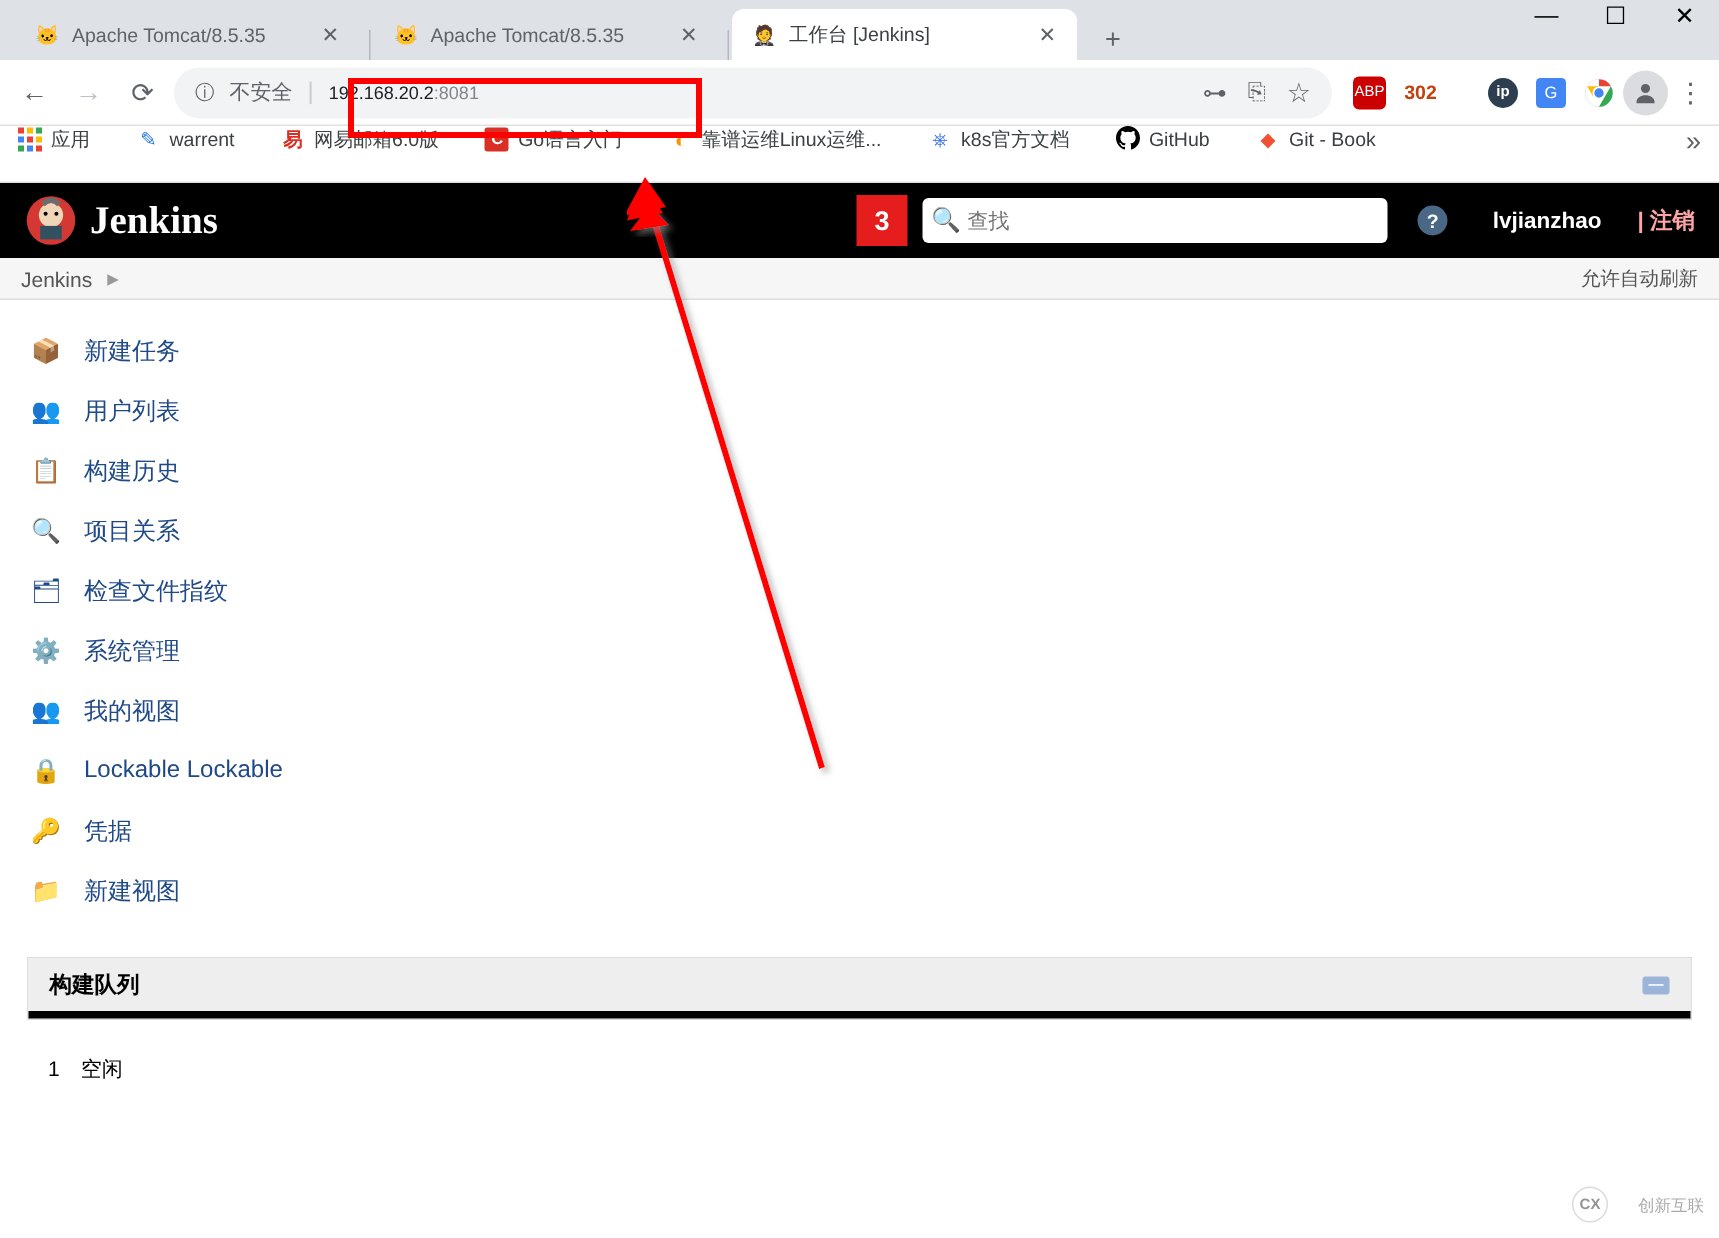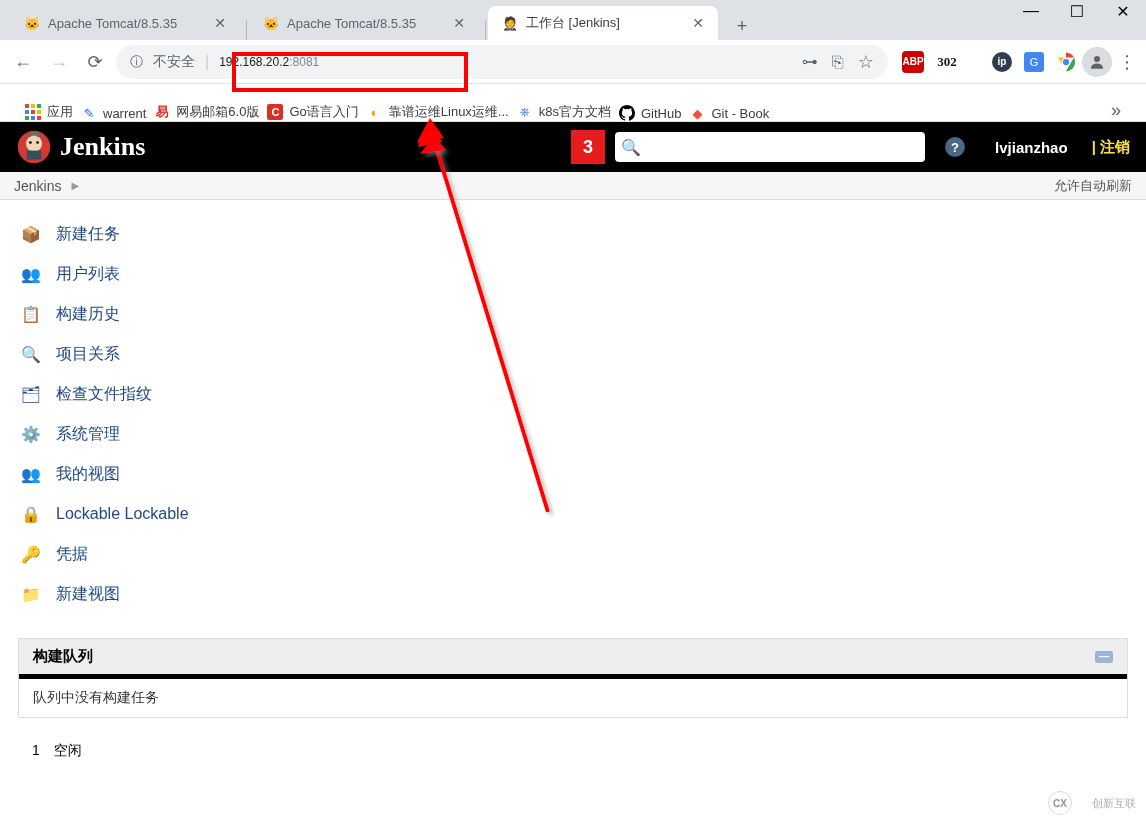--- a/index.html
+++ b/index.html
@@ -21,47 +21,47 @@
 .nav-btn { width: 30px; height: 30px; display: flex; align-items: center; justify-content: center; color: #5f6368; font-size: 18px; }
 .nav-btn.disabled { color: #bdc1c6; }
 .omnibox { flex: 1; height: 34px; background: #f1f3f4; border-radius: 17px; display: flex; align-items: center; padding: 0 14px; gap: 10px; position: relative; }
 .info-icon { color: #5f6368; font-size: 13px; }
 .not-secure { color: #5f6368; font-size: 14px; }
 .url-text { font-size: 12px; color: #202124; text-align: right; }
 .url-port { color: #80868b; }
 .omni-right { margin-left: auto; display: flex; align-items: center; gap: 14px; color: #5f6368; }
 .toolbar-icons { display: flex; align-items: center; gap: 12px; margin-left: 8px; }
 .ticon { width: 22px; height: 22px; display: flex; align-items: center; justify-content: center; font-size: 13px; }
-.abp { background: #c00; color: #fff; border-radius: 4px; font-weight: bold; font-size: 10px; padding: 3px 2px; }
-.count302 { color: #0f172a; font-weight: bold; font-size: 13px; font-family: Liberation Serif, serif; }
+.abp { background: #c00; color: #fff; border-radius: 4px; font-weight: normal; font-size: 10px; padding: 3px 2px; }
+.count302 { color: #c2410c; font-weight: bold; font-size: 13px; }
 .ip-icon { background: #2c3e50; color: #fff; border-radius: 50%; width: 20px; height: 20px; font-size: 10px; font-weight: bold; margin-left: 22px; }
 .gtrans { background: #4285f4; color: #fff; border-radius: 3px; width: 20px; height: 20px; font-size: 11px; }
 .profile { width: 30px; height: 30px; background: #dadce0; border-radius: 50%; display: flex; align-items: center; justify-content: center; color: #5f6368; }
 .menu-dots { width: 20px; color: #5f6368; font-size: 18px; }
 
 
-.bookmarks { height: 38px; background: #fff; border-bottom: 1px solid #e0e0e0; display: flex; align-items: flex-end; padding: 0 25px; gap: 8px; font-size: 13px; }
+.bookmarks { height: 38px; background: #fff; border-bottom: 1px solid #e0e0e0; display: flex; align-items: flex-start; padding: 0 12px; gap: 31px; font-size: 13px; }
 .bm-item { display: flex; align-items: center; gap: 6px; color: #3c4043; }
 .bm-item .bicon { width: 16px; height: 16px; display: flex; align-items: center; justify-content: center; }
 .apps-grid { width: 16px; height: 16px; display: grid; grid-template-columns: repeat(3,4px); grid-template-rows: repeat(3,4px); gap: 2px; }
 .apps-grid span { background: currentColor; }
 .apps-grid span:nth-child(1){color:#ea4335}.apps-grid span:nth-child(2){color:#fbbc04}.apps-grid span:nth-child(3){color:#34a853}.apps-grid span:nth-child(4){color:#4285f4}.apps-grid span:nth-child(5){color:#ea4335}.apps-grid span:nth-child(6){color:#fbbc04}.apps-grid span:nth-child(7){color:#34a853}.apps-grid span:nth-child(8){color:#4285f4}.apps-grid span:nth-child(9){color:#ea4335}
 .bm-more { margin-left: auto; color: #5f6368; font-size: 18px; }
 
 
 .jenkins-header { height: 50px; background: #000; display: flex; align-items: center; padding: 0 16px; gap: 10px; }
 .jenkins-logo { display: flex; align-items: center; gap: 8px; }
 .jenkins-logo-img { width: 36px; height: 36px; }
 .jenkins-name { color: #fff; font-size: 26px; font-weight: bold; font-family: Georgia, serif; }
 .notif { margin-left: auto; background: #E61D1D; color: #fff; width: 34px; height: 34px; display: flex; align-items: center; justify-content: center; font-weight: bold; font-size: 18px; }
 .search-box { display: flex; align-items: center; background: #fff; border-radius: 4px; height: 30px; width: 310px; padding: 0 6px; gap: 4px; }
 .search-box input { border: none; outline: none; flex: 1; font-size: 14px; color: #999; background: transparent; }
 .help-icon { width: 20px; height: 20px; background: #4a6785; color: #fff; border-radius: 50%; display: flex; align-items: center; justify-content: center; font-size: 13px; font-weight: bold; margin-left: 10px; }
 .user-link { color: #fff; font-weight: bold; margin-left: 20px; font-size: 15px; }
-.logout { color: #fde047; font-weight: bold; margin-left: 14px; font-size: 15px; }
+.logout { color: #fca5a5; font-weight: bold; margin-left: 14px; font-size: 15px; }
 
 
 .breadcrumb-bar { height: 28px; background: #f6f6f6; border-bottom: 1px solid #ddd; display: flex; align-items: center; padding: 0 14px; font-size: 14px; }
 .breadcrumb-bar a { color: #555; text-decoration: none; }
 .breadcrumb-bar .sep { margin: 0 10px; color: #999; font-size:10px;}
 .auto-refresh { margin-left: auto; color: #204a87; text-decoration: underline; font-size: 13px; }
 
 
 .main-area { padding: 14px 18px; }
 .task { display: flex; align-items: center; gap: 12px; height: 40px; font-size: 16px; color: #204a87; cursor: pointer; }
@@ -219,20 +219,21 @@
         <rect x="12" y="24" width="16" height="10" fill="#335061"></rect>
         <circle cx="16" cy="15" r="1.5" fill="#000"></circle>
         <circle cx="24" cy="15" r="1.5" fill="#000"></circle>
         <path d="M14 8 Q20 2 26 8" stroke="#6d6b6d" stroke-width="4" fill="none"></path>
       </svg>
     <span class="jenkins-name">Jenkins</span>
   </div>
   <div class="notif">3</div>
   <div class="search-box">
     <span style="color:#6fa8dc">🔍</span>
+    <input placeholder="查找" style="">
   </div>
   <div class="help-icon">?</div>
   <a class="user-link">lvjianzhao</a>
   <a class="logout">| 注销</a>
 </div>
 
 <div class="breadcrumb-bar">
   <a>Jenkins</a>
   <span class="sep">▶</span>
   <a class="auto-refresh">允许自动刷新</a>
@@ -278,21 +279,20 @@
   <div class="task">
       <span class="ticon2">📁</span>
       <span>新建视图</span>
     </div>
 
   <div class="section-box">
     <div class="section-header">
       <span>构建队列</span>
       <span class="collapse-icon">—</span>
     </div>
-    <div class="section-body">队列中没有构建任务</div>
   </div>
 
   <div class="section-box" style="border:none;margin-top:18px">
     <div class="exec-row">
       <span>1</span>
       <span>空闲</span>
     </div>
   </div>
 </div>
 

